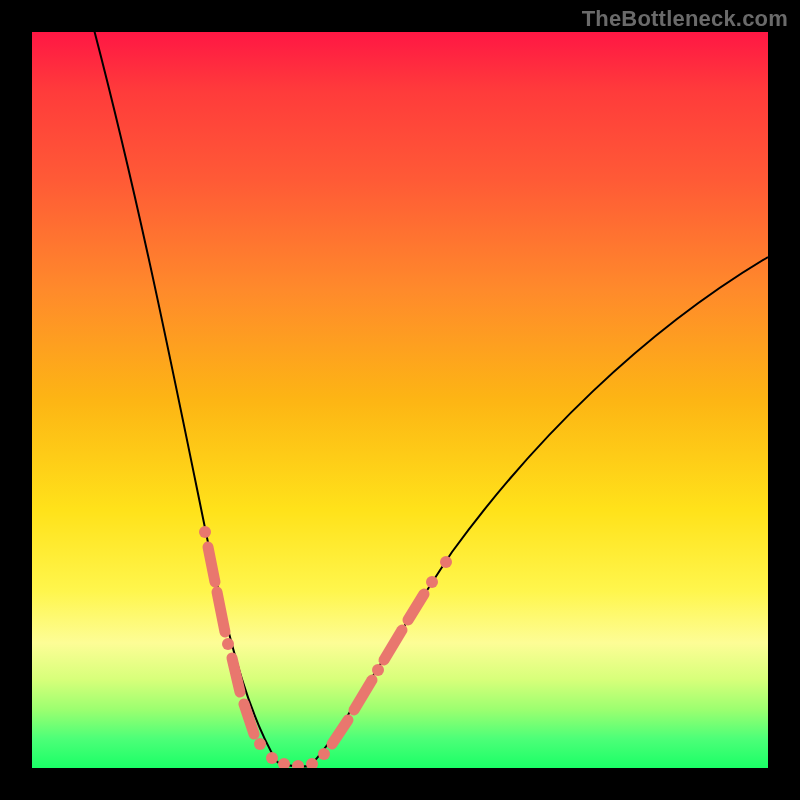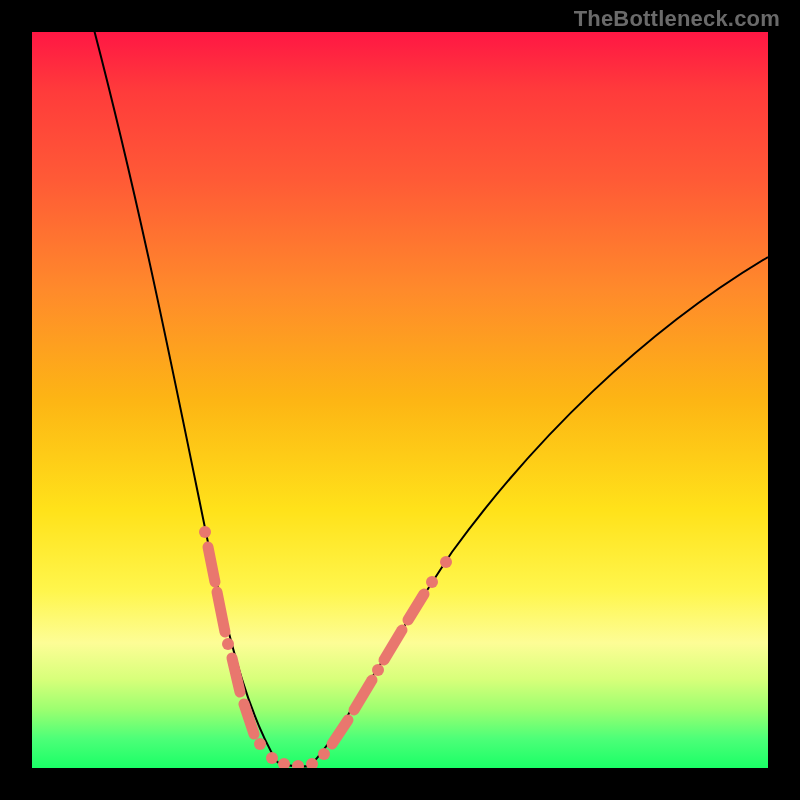--- a/index.html
+++ b/index.html
@@ -34,21 +34,21 @@
       #fdfd96 83%,
       #d7ff7a 88%,
       #9dff70 92%,
       #4dff78 96%,
       #1aff66 100%
     );
   }
   .watermark {
     position: absolute;
     top: 6px;
-    right: 20px;
+    right: 12px;
     font-family: Arial, Helvetica, sans-serif;
     font-size: 22px;
     font-weight: 600;
     color: #6a6a6a;
     letter-spacing: 0.2px;
     user-select: none;
   }
   svg {
     position: absolute;
     left: 0;

